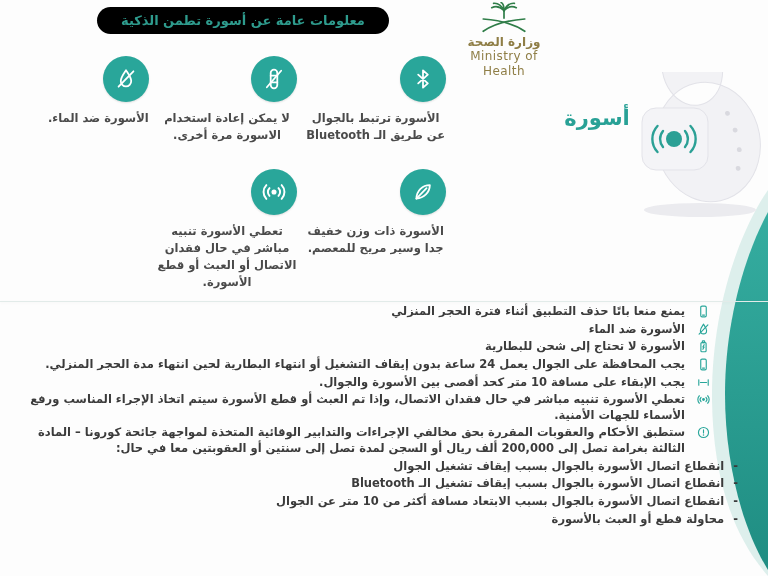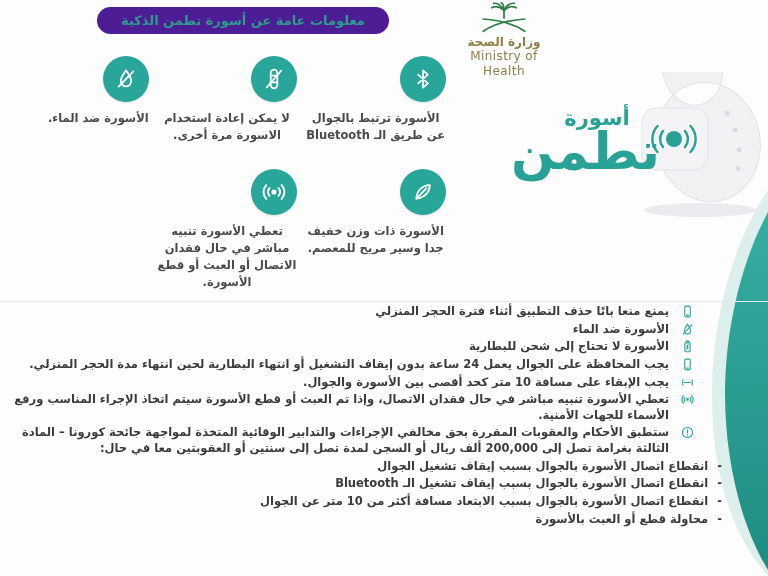--- a/index.html
+++ b/index.html
@@ -5,21 +5,21 @@
   html,body{margin:0;padding:0;}
   body{
     width:768px;height:576px;overflow:hidden;position:relative;
     background:#fdfdfd;font-family:"DejaVu Sans",sans-serif;
   }
   
   .swoosh{position:absolute;top:0;left:0;z-index:1;pointer-events:none;}
   
   .pill{
     position:absolute;left:97px;top:7px;z-index:6;direction:rtl;
-    background:#4c1d95;color:#2e9b8d;font-size:13px;font-weight:700;
+    background:#000000;color:#2e9b8d;font-size:13px;font-weight:700;
     padding:6px 24px;border-radius:17px;white-space:nowrap;
   }
   
   .logo{position:absolute;left:448px;top:2px;width:112px;text-align:center;z-index:6;}
   .logo .ar{font-size:12px;font-weight:700;color:#8f7e46;line-height:1.1;}
   .logo .en{font-size:12px;color:#8f7e46;letter-spacing:.4px;line-height:1.2;}
   
   .hero{position:absolute;right:108px;top:96px;z-index:4;direction:rtl;text-align:center;width:126px;margin-top:12px;}
   .hero .small{color:#28a196;font-size:21px;font-weight:800;line-height:1;}
   .hero .large{color:#28a196;font-size:51px;font-weight:800;line-height:.92;letter-spacing:-1px;}
@@ -34,21 +34,21 @@
   .fcircle{
     width:46px;height:46px;border-radius:50%;background:#29a69a;
     display:flex;align-items:center;justify-content:center;flex:none;
     box-shadow:0 1px 2px rgba(0,0,0,.12);
   }
   .fcap{margin-top:8px;font-size:11.5px;font-weight:700;color:#4a4a4a;line-height:1.5;max-width:146px;}
   
   .divider{position:absolute;top:301px;left:0;width:768px;height:1px;background:#e2ebe9;
     box-shadow:0 1px 3px rgba(0,0,0,.05);z-index:2;}
   
-  .rules{position:absolute;top:304px;right:72px;left:12px;z-index:4;direction:rtl;}
+  .rules{position:absolute;top:304px;right:56px;left:12px;z-index:4;direction:rtl;}
   .rule{display:flex;gap:10px;margin-bottom:2px;align-items:flex-start;}
   .ricon{flex:0 0 17px;display:flex;justify-content:center;margin-top:1px;}
   .rtext{font-size:11.5px;font-weight:700;color:#3b3b3b;line-height:1.36;}
   .subs{margin:2px -26px 0 0;}
   .sub{display:flex;gap:9px;margin-bottom:2px;}
   .sub .dash{font-size:11.5px;font-weight:700;color:#3b3b3b;line-height:1.36;}
   .sub .rtext{flex:1;}
   svg.icn{display:block;}
 </style>
 </head>
@@ -89,21 +89,20 @@
       <path d="M52 31 C42 24 28 19.5 8 18"></path>
     </svg>
   </span>
   <div class="ar">وزارة الصحة</div>
   <div class="en">Ministry of Health</div>
 </div>
 
 
 <div class="hero">
   <div class="small">أسورة</div>
-  <div class="large">تطمن</div>
 </div>
 
 
 <span>
 <svg class="watch" width="152" height="148" viewBox="0 0 152 148">
   <ellipse cx="84" cy="138" rx="56" ry="7" fill="#ebebef"></ellipse>
   <g transform="rotate(-12 92 70)">
     <path d="M92 10 A52 60 0 1 0 92.02 10 Z M92 32 A30 38 0 1 1 92.02 32 Z" fill="#f2f2f5" fill-rule="evenodd" stroke="#e2e2e8" stroke-width="1"></path>
     <circle cx="117" cy="46" r="2.4" fill="#d9d9df"></circle>
     <circle cx="121" cy="64" r="2.4" fill="#d9d9df"></circle>

